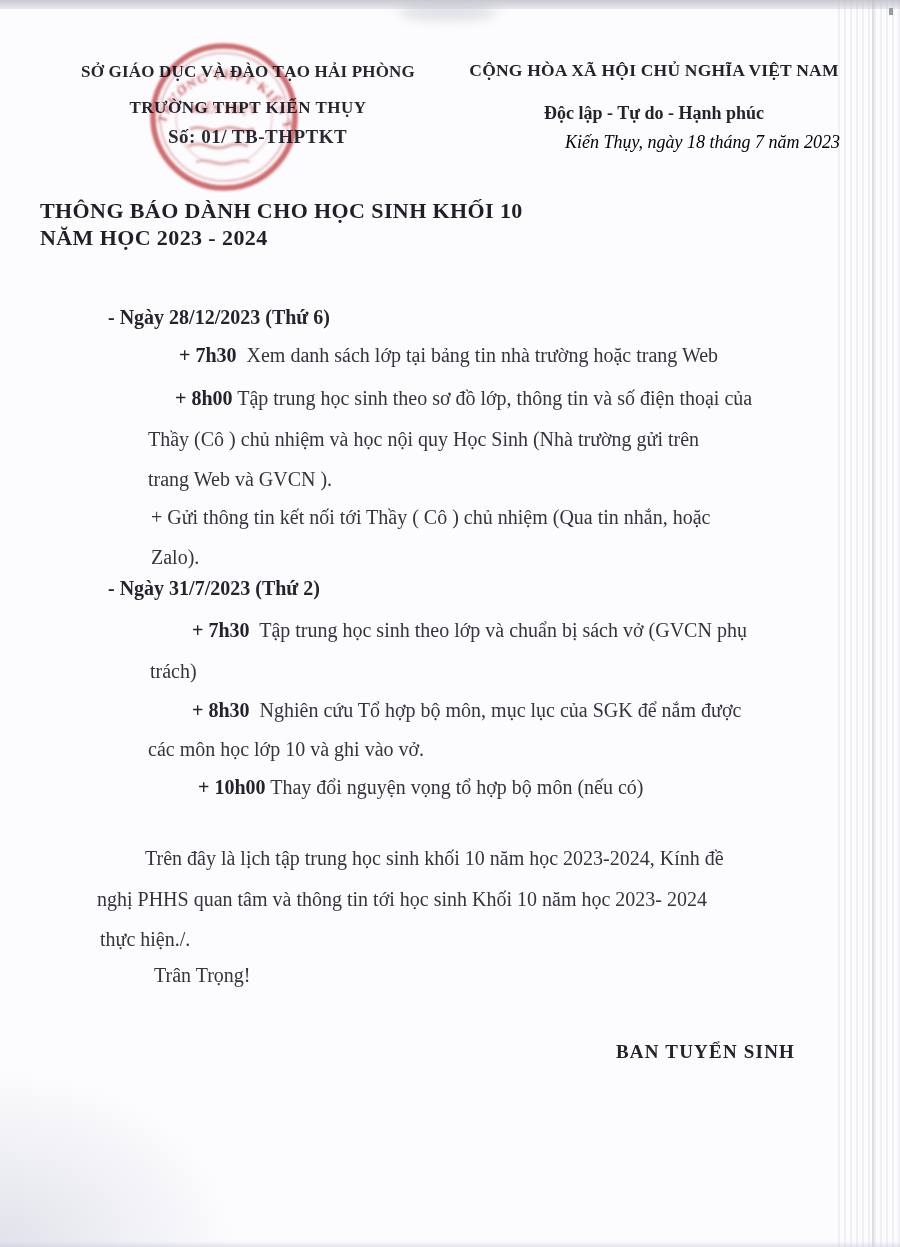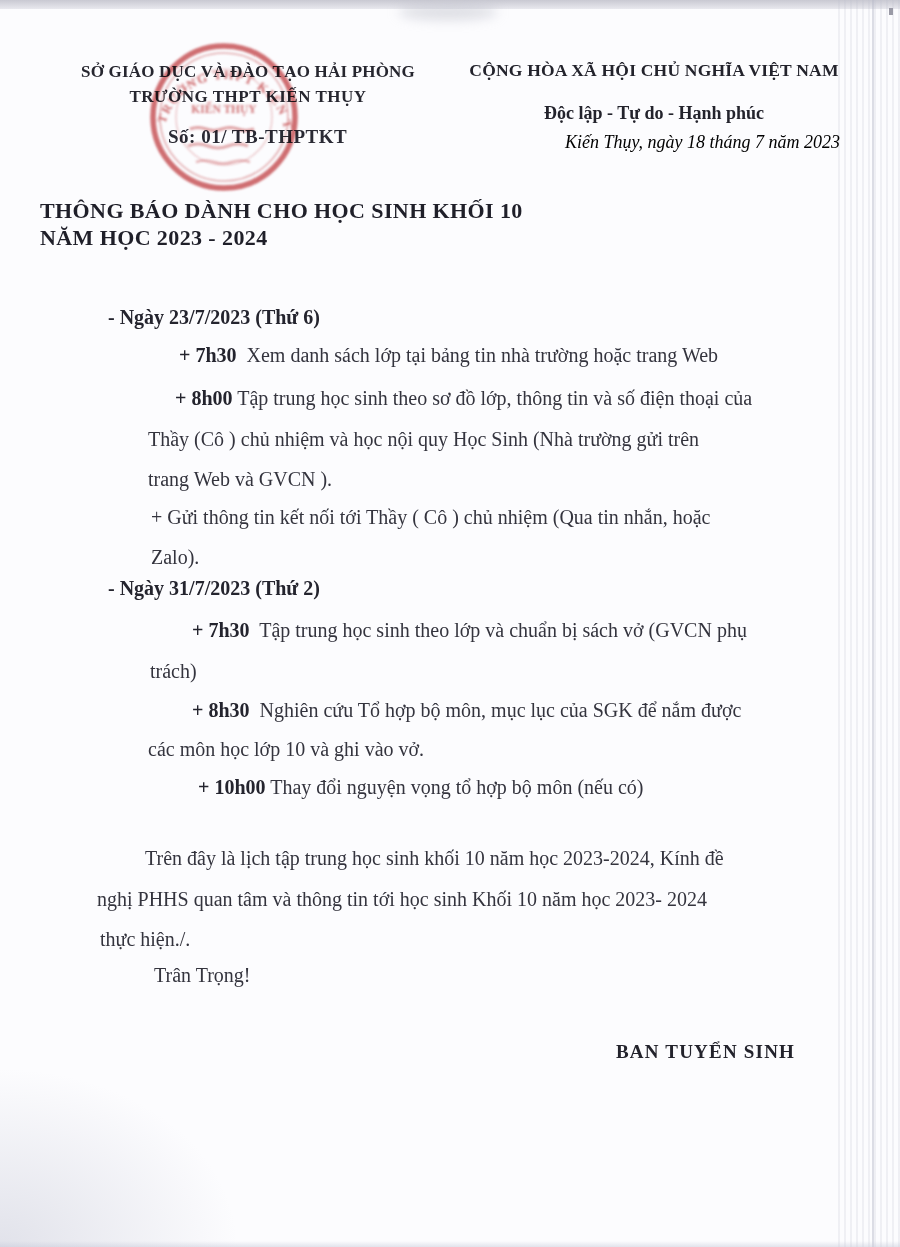--- a/index.html
+++ b/index.html
@@ -24,21 +24,21 @@
     background:radial-gradient(ellipse at 0% 100%, rgba(203,205,218,.55), rgba(203,205,218,0) 70%); }
   .bottom-edge { position:absolute; left:0; bottom:0; width:900px; height:6px;
     background:linear-gradient(rgba(200,203,218,0), rgba(200,203,218,.5)); }
   .speck { position:absolute; left:889px; top:8px; width:4px; height:7px;
     background:#9a9aa6; }
 
   
   .h-left { position:absolute; left:52px; top:62px; width:392px; text-align:center;
     font-weight:bold; color:#26262f; }
   .h-left .l1 { font-size:17px; letter-spacing:.2px; }
-  .h-left .l2 { font-size:17px; margin-top:5px; letter-spacing:.5px; }
+  .h-left .l2 { font-size:17px; margin-top:16px; letter-spacing:.5px; }
   .doc-number { position:absolute; left:168px; top:126px; font-size:19px;
     font-weight:bold; color:#2a2a34; letter-spacing:.5px; }
 
   .h-right { position:absolute; left:448px; top:60px; width:412px; text-align:center;
     font-weight:bold; color:#23232c; }
   .h-right .l1 { font-size:17.5px; letter-spacing:.2px;text-align:center; }
   .h-right .l2 { font-size:18px; margin-top:22px; }
   .dateline { position:absolute; left:528px; top:132px; width:312px; text-align:right;
     font-style:italic; font-size:18px; color:#000000; font-weight:normal; }
 
@@ -98,21 +98,21 @@
     <path d="M 50,113 q 10,-4 20,0 t 20,0 t 20,0" stroke="#c23b3e" stroke-width="3" opacity=".45" fill="none"></path>
     <path d="M 58,129 q 9,-3 18,0 t 18,0 t 18,0" stroke="#c23b3e" stroke-width="2.6" opacity=".4" fill="none"></path>
     <text x="86" y="80" text-anchor="middle" font-size="11.5" font-weight="bold" fill="#c23b3e" opacity="0.75" font-family="Liberation Serif, serif">KIẾN THỤY</text>
   </svg>
 
   <div class="title">
     <div>THÔNG BÁO DÀNH CHO HỌC SINH KHỐI 10</div>
     <div>NĂM HỌC 2023 - 2024</div>
   </div>
 
-  <div class="line" style="left:108px;top:306px"><span class="b">- Ngày 23/7/2023 (Thứ 6)</span><span></span></div>
+  <div class="line" style="left:108px;top:306px"><span class="b">- Ngày 28/12/2023 (Thứ 6)</span><span></span></div>
   <div class="line" style="left:179px;top:344px"><span class="b">+ 7h30</span><span>  Xem danh sách lớp tại bảng tin nhà trường hoặc trang Web</span></div>
   <div class="line" style="left:175px;top:387px"><span class="b">+ 8h00</span><span> Tập trung học sinh theo sơ đồ lớp, thông tin và số điện thoại của</span></div>
   <div class="line" style="left:148px;top:428px"><span class="b"></span><span>Thầy (Cô ) chủ nhiệm và học nội quy Học Sinh (Nhà trường gửi trên</span></div>
   <div class="line" style="left:148px;top:468px"><span class="b"></span><span>trang Web và GVCN ).</span></div>
   <div class="line" style="left:151px;top:506px"><span class="b"></span><span>+ Gửi thông tin kết nối tới Thầy ( Cô ) chủ nhiệm (Qua tin nhắn, hoặc</span></div>
   <div class="line" style="left:151px;top:546px"><span class="b"></span><span>Zalo).</span></div>
   <div class="line" style="left:108px;top:577px"><span class="b">- Ngày 31/7/2023 (Thứ 2)</span><span></span></div>
   <div class="line" style="left:192px;top:619px"><span class="b">+ 7h30</span><span>  Tập trung học sinh theo lớp và chuẩn bị sách vở (GVCN phụ</span></div>
   <div class="line" style="left:150px;top:660px"><span class="b"></span><span>trách)</span></div>
   <div class="line" style="left:192px;top:699px"><span class="b">+ 8h30</span><span>  Nghiên cứu Tổ hợp bộ môn, mục lục của SGK để nắm được</span></div>

